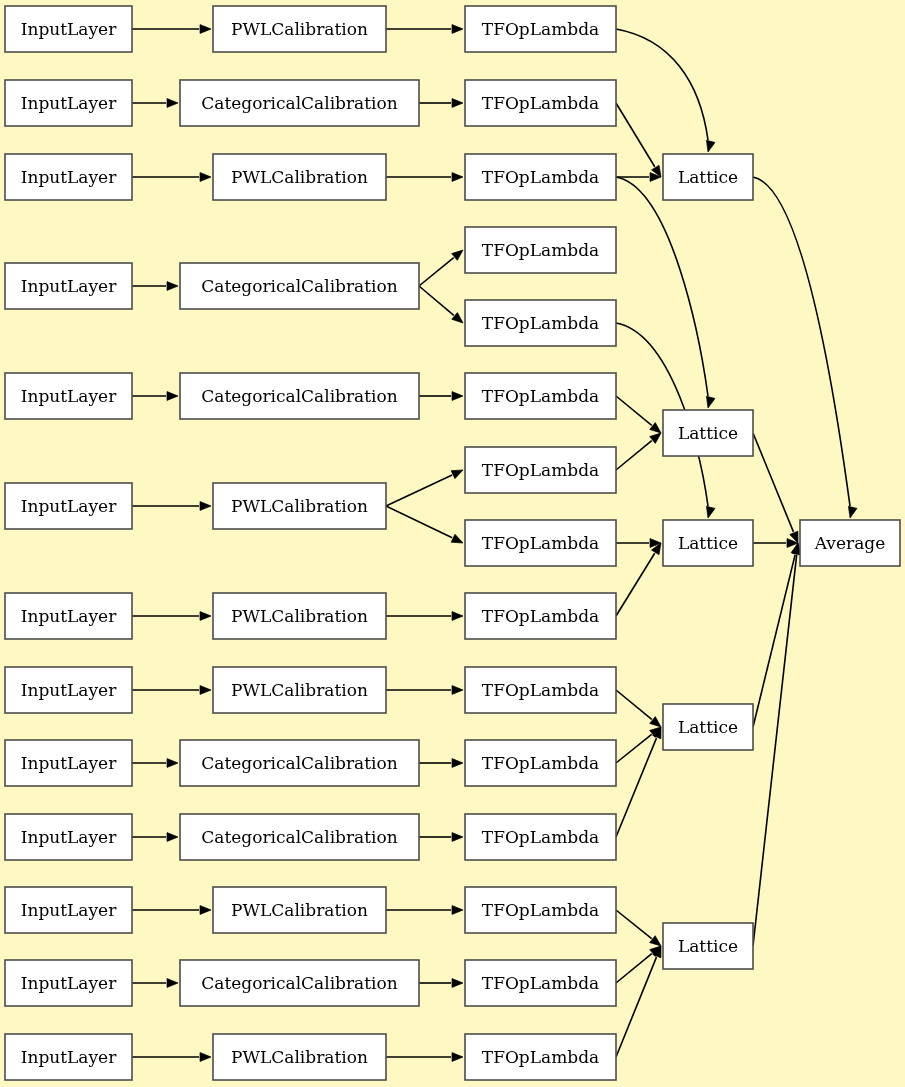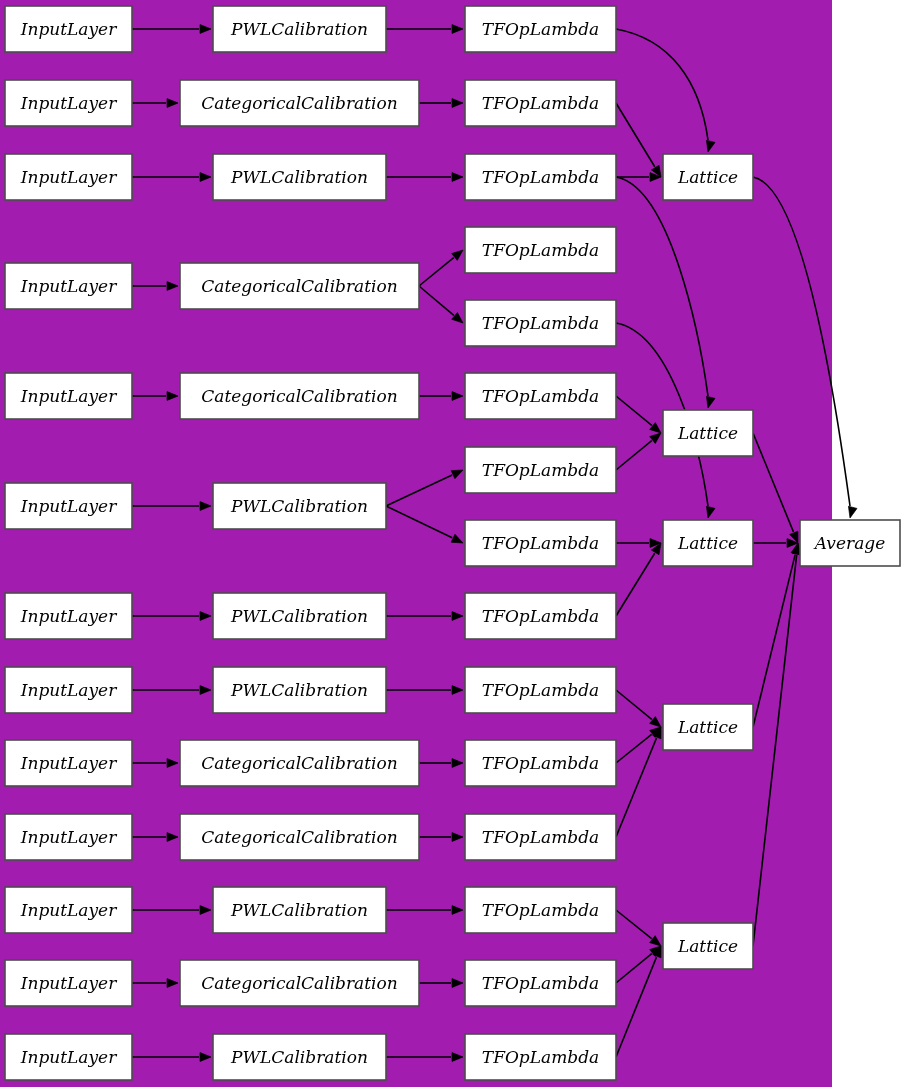--- a/index.html
+++ b/index.html
@@ -2,25 +2,24 @@
 <html><head>
 <meta charset="utf-8">
 <style>
   html, body {
     margin: 0;
     padding: 0;
     background: #ffffff;
   }
   #graph-root {
     position: relative;
-    width: 832px;
+    width: 905px;
     height: 1087px;
-    background: #a21caf;
+    background: #fef9c3;
     font-family: "DejaVu Serif", "Liberation Serif", serif;
-    font-style: italic;
   }
   svg#graph-canvas {
     position: absolute;
     top: 0; left: 0;
     width: 905px;
     height: 1087px;
     display: block;
   }
   .node-rect {
     fill: #ffffff;

